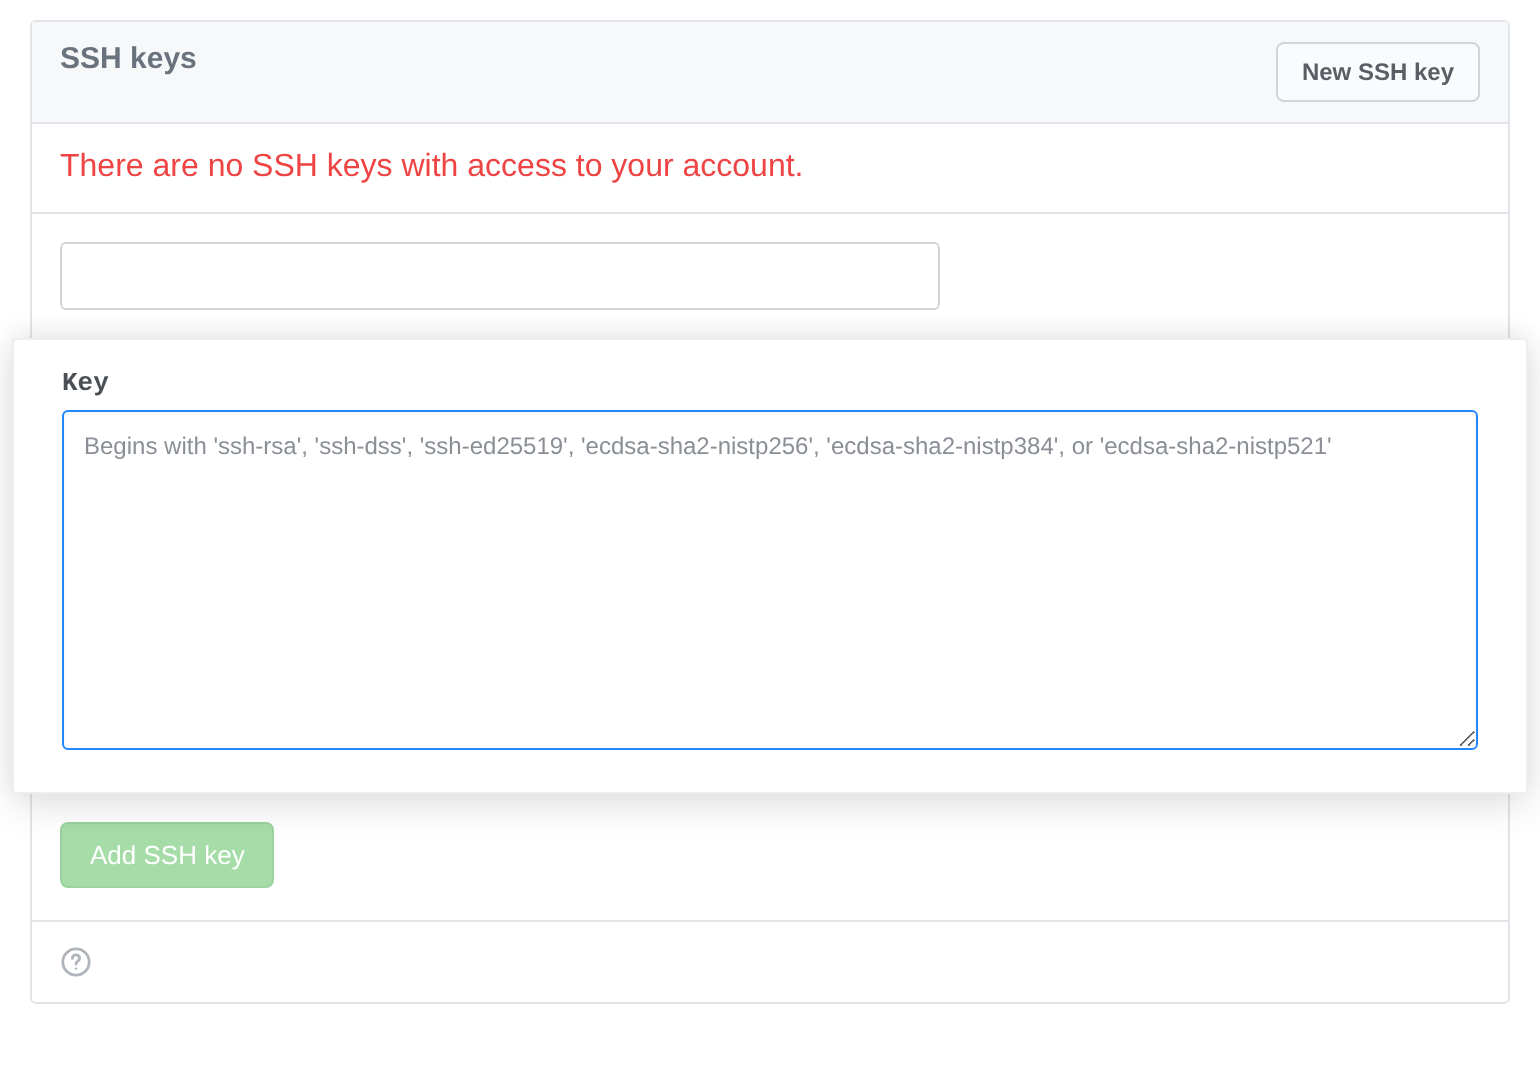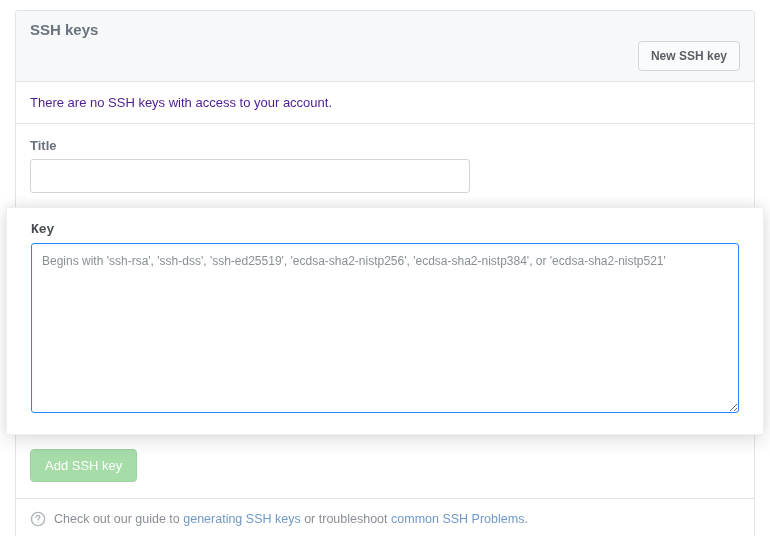--- a/index.html
+++ b/index.html
@@ -36,27 +36,26 @@
       display: inline-block;
       padding: 5px 12px;
       font-size: 12px;
       font-weight: 600;
       color: #5a5f66;
       background: #fafbfc;
       border: 1px solid #d1d5da;
       border-radius: 4px;
       cursor: pointer;
       line-height: 18px;
-      margin-top: 20px;
     }
     .empty-row {
       padding: 13px 14px;
-      color: #4c1d95;
+      color: #ef4444;
       border-bottom: 1px solid #e1e4e8;
-      font-size: 13px;
+      font-size: 16px;
     }
     .form-body {
       padding: 14px 14px 16px 14px;
     }
     .form-group {
       margin-bottom: 14px;
     }
     .form-label {
       display: block;
       font-size: 13px;
@@ -149,39 +148,35 @@
   <div class="panel-header">
     <div class="panel-title">SSH keys</div>
     <button class="btn">New SSH key</button>
   </div>
 
   <div class="empty-row">There are no SSH keys with access to your account.</div>
 
   <div class="form-body">
 
     <div class="form-group">
-      <label class="form-label">Title</label>
       <input type="text" class="input-text" value="" style="">
     </div>
 
     <div class="key-highlight">
       <label class="form-label">Key</label>
       <textarea class="textarea-key" placeholder="Begins with 'ssh-rsa', 'ssh-dss', 'ssh-ed25519', 'ecdsa-sha2-nistp256', 'ecdsa-sha2-nistp384', or 'ecdsa-sha2-nistp521'" style=""></textarea>
     </div>
 
     <button class="btn-primary">Add SSH key</button>
 
   </div>
 
   <div class="panel-footer">
     <span class="help-icon">
       <svg viewBox="0 0 16 16" fill="none" stroke="currentColor" stroke-width="1.4">
         <circle cx="8" cy="8" r="6.6"></circle>
         <path d="M6.2 6.2c0-1 .8-1.8 1.8-1.8s1.8.7 1.8 1.7c0 .9-.6 1.3-1.3 1.8-.4.3-.5.6-.5 1.1" stroke-linecap="round"></path>
         <circle cx="8" cy="11.3" r="0.6" fill="currentColor" stroke="none"></circle>
       </svg>
     </span>
-    <span>
-      <span>Check out our guide to </span><a href="#">generating SSH keys</a><span> or troubleshoot </span><a href="#">common SSH Problems</a><span>.</span>
-    </span>
   </div>
 
 </div>
 
 </body></html>

